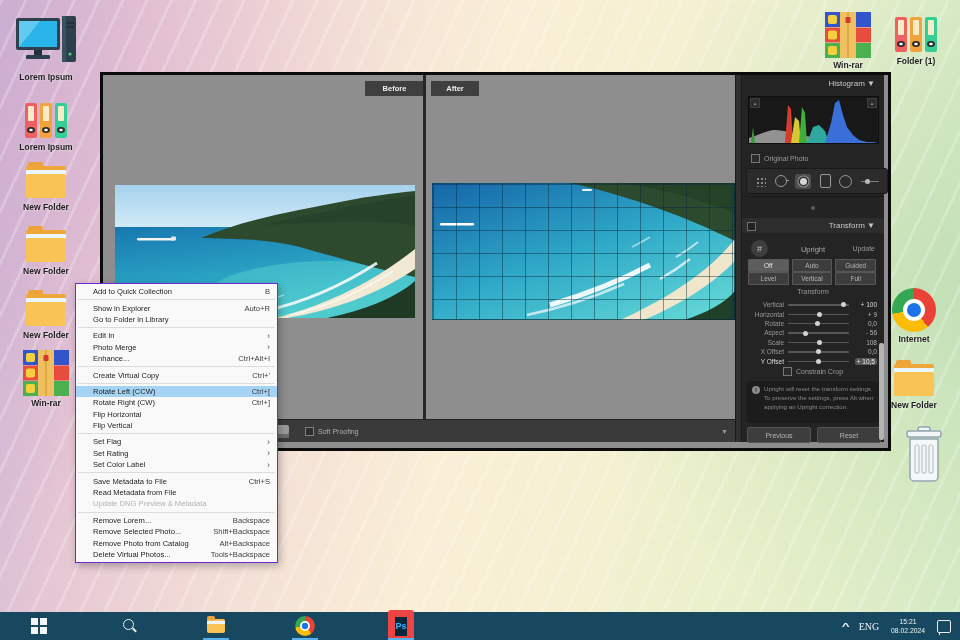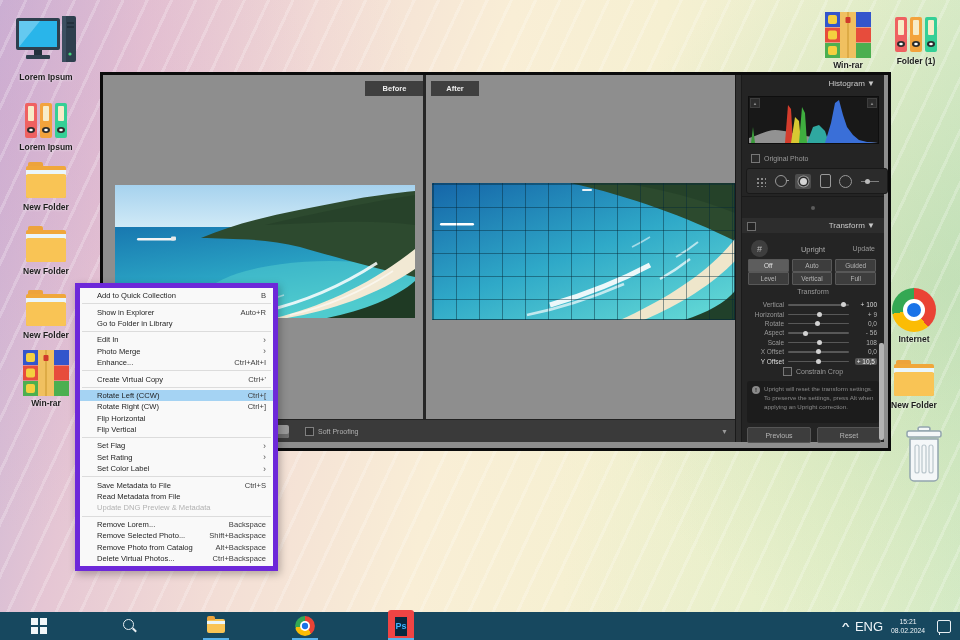--- a/index.html
+++ b/index.html
@@ -100,21 +100,21 @@
   .g-slide{position:relative;width:18px;height:8px;}
   .g-slide::before{content:"";position:absolute;left:0;right:0;top:3.5px;height:1px;background:#7e7e7e;}
   .g-slide i{position:absolute;left:4px;top:1.5px;width:5px;height:5px;border-radius:50%;background:#bbb;}
   
   .menu-layer{position:absolute;left:75px;top:283px;width:203px;z-index:20;
     font-size:7.6px;box-shadow:2px 3px 8px rgba(0,0,0,.28);}
   .menu-bar{height:14px;background:#f4f4f4;border:1px solid #c9c9c9;border-bottom:none;
     display:flex;align-items:center;gap:2px;padding:0 2px;box-sizing:border-box;color:#222;}
   .mb-item{padding:1px 4px;}
   .mb-item.active{background:#cfe6f8;color:#8d4a38;}
-  .menu-drop{background:#f9f9f9;border:5px solid #6d28d9;padding:2px 0;}
+  .menu-drop{background:#f9f9f9;border:1px solid #6d28d9;padding:2px 0;}
   .mi{height:11.4px;display:flex;align-items:center;justify-content:space-between;
     padding:0 7px 0 17px;color:#1e1e1e;}
   .mi .ms{color:#3c3c3c;}
   .mi.hl{background:#a5d3f3;}
   .mi.dis, .mi.dis .ms{color:#b2b2b2;}
   .mi.has-sub .ms::after{content:"\203A";font-size:9px;color:#555;}
   .msep{height:1px;background:#dcdcdc;margin:2px 2px;}
   
   .taskbar{position:absolute;left:0;bottom:0;width:960px;height:28px;background:#17485f;z-index:30;}
   .tb{position:absolute;top:0;height:28px;display:flex;align-items:center;justify-content:center;}
@@ -124,21 +124,21 @@
   .srch::before{content:"";position:absolute;left:2px;top:1px;width:9px;height:9px;border:1.6px solid #e9eff3;border-radius:50%;}
   .srch::after{content:"";position:absolute;left:11px;top:11px;width:5px;height:1.8px;background:#e9eff3;transform:rotate(45deg);}
   .tb-folder{position:relative;width:18px;height:14px;background:#f9c455;border-radius:2px;}
   .tb-folder::before{content:"";position:absolute;left:0;top:-3px;width:8px;height:4px;background:#eda33c;border-radius:2px 2px 0 0;}
   .tb-folder::after{content:"";position:absolute;left:0;top:2px;width:18px;height:3px;background:#eaf6fb;}
   .ps-icon{width:19px;height:19px;background:#06283f;border:7px solid #ef4444;border-radius:3px;
     color:#3cb1ff;font-size:9px;font-weight:bold;display:flex;align-items:center;justify-content:center;}
   .chrome-mini{transform:scale(0.45);transform-origin:center;}
   .underline{position:absolute;bottom:0;height:2.5px;background:#57b1ea;width:26px;}
   .tb-chev{color:#eef4f8;font-size:9px;font-weight:bold;transform:scaleX(1.5);}
-  .tb-eng{color:#eef4f8;font-size:13px;}
+  .tb-eng{color:#eef4f8;font-size:10px;font-family:Liberation Serif, serif;}
   .tb-clock{color:#eef4f8;font-size:6.8px;text-align:center;line-height:1.35;}
   .tb-notif{width:12px;height:11px;border:1px solid #e9eff3;border-radius:2px;position:relative;}
   .tb-notif::after{content:"";position:absolute;left:1px;bottom:-3px;width:4px;height:3px;
     border-left:1px solid #e9eff3;}
 </style>
 </head>
 <body>
 
 <div class="desktop"></div>
 
@@ -619,21 +619,21 @@
     <div class="mi">
       <span class="ml">Remove Selected Photo...</span>
       <span class="ms">Shift+Backspace</span>
     </div>
     <div class="mi">
       <span class="ml">Remove Photo from Catalog</span>
       <span class="ms">Alt+Backspace</span>
     </div>
     <div class="mi">
       <span class="ml">Delete Virtual Photos...</span>
-      <span class="ms">Ctrl+Backspace</span>
+      <span class="ms">Tools+Backspace</span>
     </div>
   </div>
 </div>
 
 <div class="taskbar">
   <div class="tb" style="left:28px;width:22px;">
     <span class="win-logo">
         <i></i>
         <i></i>
         <i></i>

